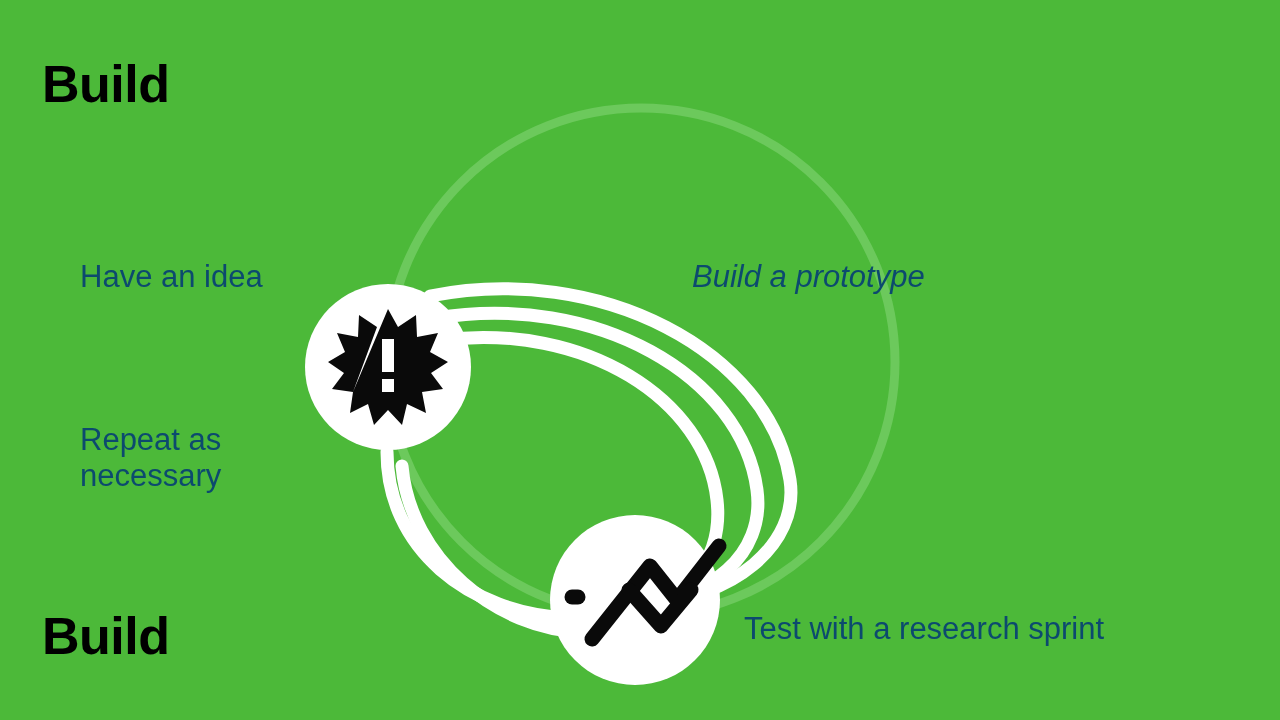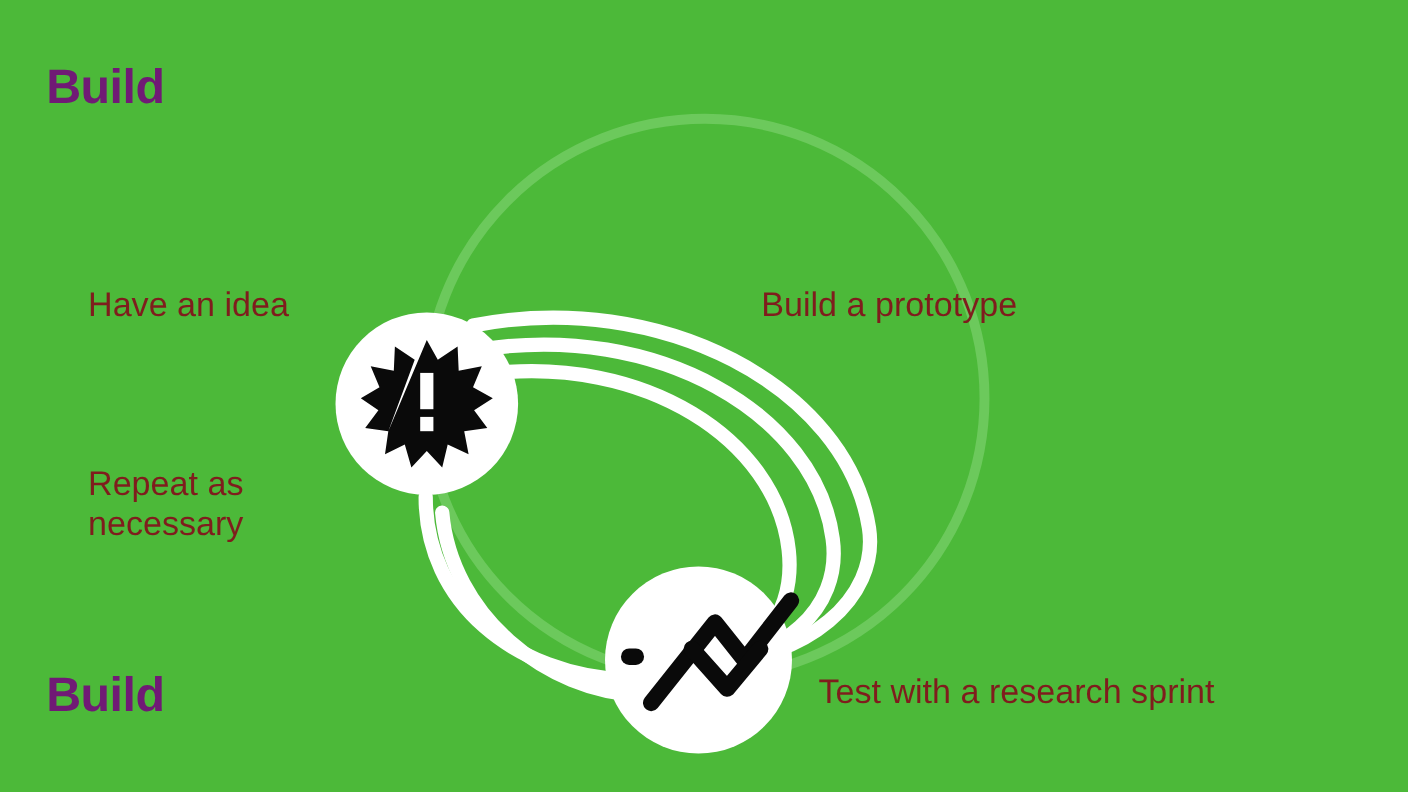--- a/index.html
+++ b/index.html
@@ -11,39 +11,39 @@
   }
   #stage{position:relative;width:1280px;height:720px;background:#4CB939;}
 
   
   #diagram{position:absolute;left:0;top:0;width:1280px;height:720px;}
 
   
   .phase{
     position:absolute;
     font-weight:bold;
-    font-size:44px;
+    font-size:52px;
     line-height:1;
-    color:#701a75;
+    color:#000000;
     letter-spacing:-0.5px;
     white-space:nowrap;
   }
   #phase-build{left:42px;top:58px;}
   #phase-learn{left:42px;top:610px;}
 
   .step-label{
     position:absolute;
     font-size:31px;
     line-height:1.16;
-    color:#7f1d1d;
+    color:#0c4a6e;
     font-weight:400;
     white-space:pre-line;
   }
   #label-idea    {left:80px;  top:259px;}
-  #label-build   {left:692px; top:259px;}
+  #label-build   {left:692px; top:259px;font-style:italic;}
   #label-repeat  {left:80px;  top:422px;}
   #label-test    {left:744px; top:611px;text-align:right;}
 </style>
 </head>
 <body>
 
 <div id="stage">
 
   <svg id="diagram" viewBox="0 0 1280 720">
 

